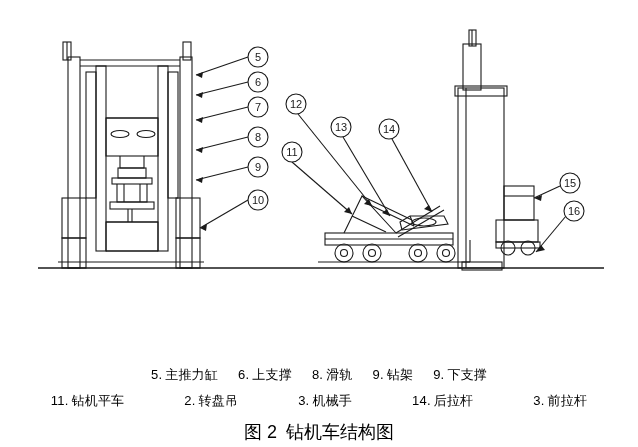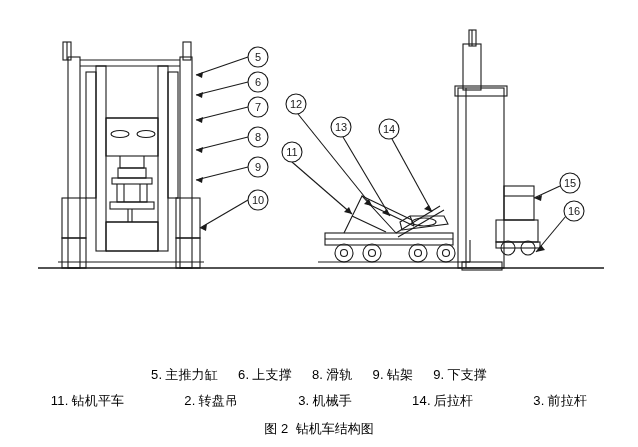--- a/index.html
+++ b/index.html
@@ -31,21 +31,21 @@
   .legend-row-2{position:absolute;top:392px;left:0;width:638px;gap:40px;}
   .legend-item{
     display:inline-block;
     margin:0 10px;
   }
   .num{margin-right:3px;}
   .caption{
     position:absolute;
     top:420px;left:0;width:638px;
     text-align:center;
-    font-size:13px;
+    font-size:18px;
   }
   .caption span{margin:0 2px;}
 </style>
 </head>
 <body>
 
 <svg id="fig" viewBox="0 0 638 340">
   <g fill="none" stroke="#1a1a1a" stroke-width="1.1" stroke-linejoin="miter" stroke-linecap="butt">
 
     <line x1="38" y1="268" x2="604" y2="268" stroke-width="1.3"></line>

